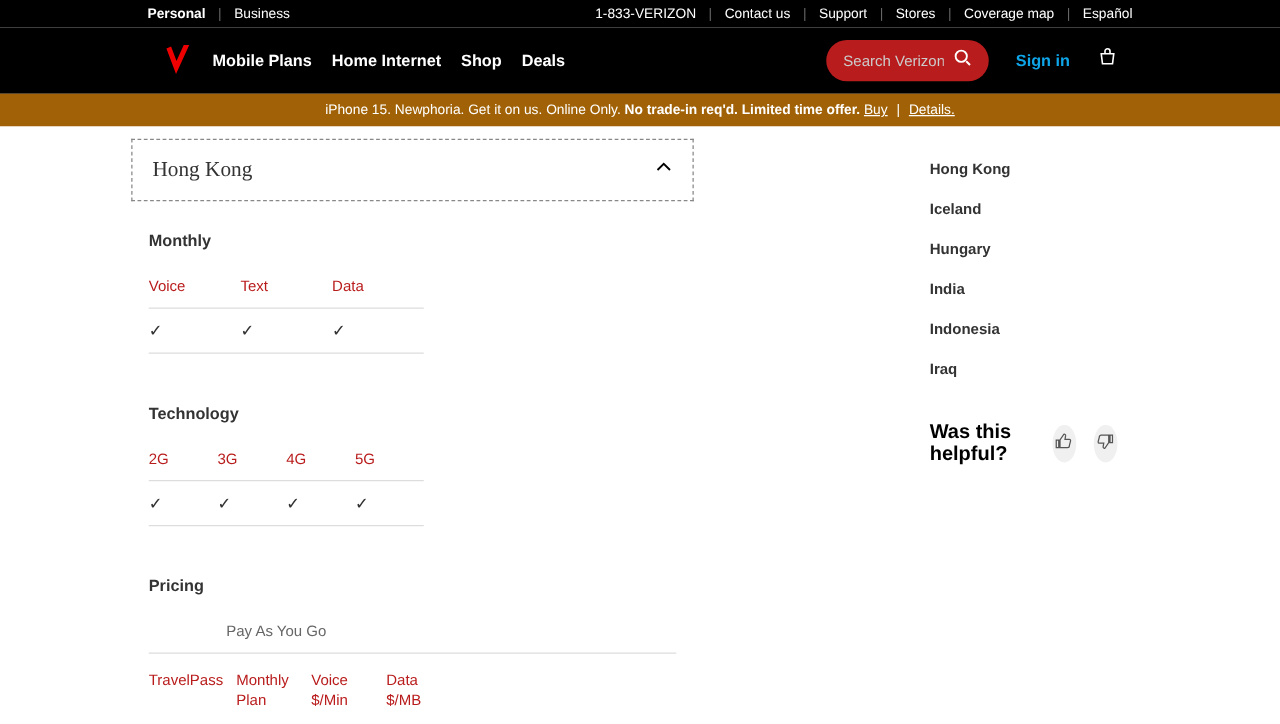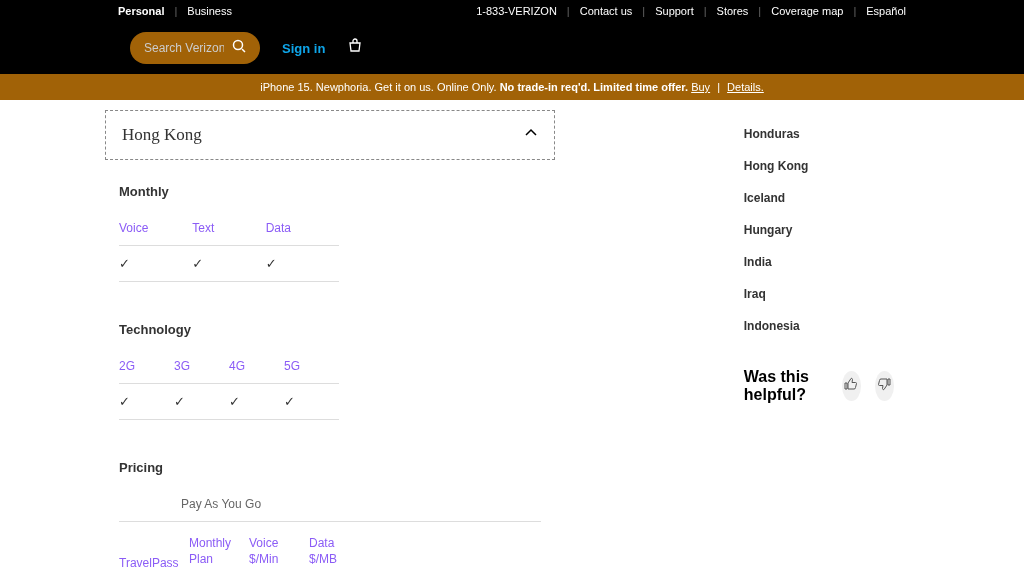--- a/index.html
+++ b/index.html
@@ -10,21 +10,21 @@
     .top-bar a { color: #fff; text-decoration: none; cursor: pointer; }
     .divider { color: #666; }
     .top-bar .active { font-weight: bold; }
     
     .nav-bar { background: #000; display: flex; align-items: center; padding: 10px 130px; justify-content: space-between; }
     .nav-left { display: flex; align-items: center; gap: 18px; }
     .logo { width: 22px; height: 26px; }
     .nav-links { display: flex; gap: 16px; }
     .nav-links a { color: #fff; text-decoration: none; font-size: 13px; font-weight: bold; cursor: pointer; }
     .nav-right { display: flex; align-items: center; gap: 22px; }
-    .search-box { background: #a16207; border-radius: 18px; padding: 7px 14px; display: flex; align-items: center; gap: 8px; }
+    .search-box { background: #b91c1c; border-radius: 18px; padding: 7px 14px; display: flex; align-items: center; gap: 8px; }
     .search-box input { background: transparent; border: none; color: #fff; font-size: 12px; outline: none; width: 80px; }
     .search-box input::placeholder { color: #ccc; }
     .signin { color: #0ea5e9; font-size: 13px; font-weight: bold; cursor: pointer; }
     .cart-icon svg { width: 16px; height: 16px; }
     
     .promo-bar { background: #a16207; color: #fff; text-align: center; padding: 7px 0; font-size: 11px; }
     .promo-bar a { color: #fff; text-decoration: underline; cursor: pointer; }
     .promo-bold { font-weight: bold; }
     .promo-sep { margin: 0 4px; }
     
@@ -33,27 +33,27 @@
     
     .accordion-header { border: 1px dashed #888; padding: 14px 16px; display: flex; justify-content: space-between; align-items: center; cursor: pointer; margin-bottom: 24px; }
     .accordion-title { font-size: 17px; font-weight: normal; color: #333; font-family: Georgia, serif; }
     .chevron svg { width: 14px; height: 14px; }
     
     .section { padding: 0 14px; margin-bottom: 40px; }
     .section-title { font-size: 13px; font-weight: bold; color: #333; margin-bottom: 12px; }
     .table { width: 220px; }
     .table-wide { width: 220px; }
     .row { display: flex; border-bottom: 1px solid #ddd; padding: 10px 0; }
-    .cell { flex: 1; font-size: 12px; color: #8b5cf6; }
+    .cell { flex: 1; font-size: 12px; color: #b91c1c; }
     .check { font-size: 13px; color: #333; }
     
     .pricing-table .row { padding: 14px 0; }
     .pricing-table .head-row { padding: 10px 0; }
     .pricing-table .cell { flex: 0 0 60px; }
-    .pricing-table .cell-w { flex: 0 0 70px; margin-top: 20px; }
+    .pricing-table .cell-w { flex: 0 0 70px; }
     .payg-span { margin-left: 62px; font-size: 12px; color: #666; }
     .multi-line { line-height: 1.3; }
     
     .right-rail { margin-left: auto; flex: 0 0 150px; padding-top: 8px; }
     .country-item { font-size: 12px; color: #333; font-weight: bold; padding: 9px 0; cursor: pointer; }
     
     .helpful { margin-top: 26px; display: flex; align-items: center; gap: 14px; font-size: 16px; font-weight: bold; }
     .thumb-btn { width: 30px; height: 30px; border-radius: 50%; background: #f0f0f0; display: flex; align-items: center; justify-content: center; cursor: pointer; }
     .thumb-btn svg { width: 14px; height: 14px; }
   </style>
@@ -75,20 +75,33 @@
     <span class="divider">|</span>
     <a>Stores</a>
     <span class="divider">|</span>
     <a>Coverage map</a>
     <span class="divider">|</span>
     <a>Español</a>
   </div>
 </div>
 
 <div class="nav-bar">
+  <div class="nav-left">
+    <span class="logo">
+      <svg viewBox="0 0 22 26">
+          <path d="M5 2 L11 18 L21 -4" stroke="#ee0000" stroke-width="4" fill="none"></path>
+        </svg>
+    </span>
+    <div class="nav-links">
+      <a>Mobile Plans</a>
+      <a>Home Internet</a>
+      <a>Shop</a>
+      <a>Deals</a>
+    </div>
+  </div>
   <div class="nav-right">
     <div class="search-box">
       <input placeholder="Search Verizon" style="">
       <span>
         <svg width="14" height="14" viewBox="0 0 14 14">
             <circle cx="6" cy="6" r="4.5" stroke="#fff" stroke-width="1.5" fill="none"></circle>
             <line x1="10" y1="10" x2="13" y2="13" stroke="#fff" stroke-width="1.5"></line>
           </svg>
       </span>
     </div>
@@ -169,27 +182,26 @@
           <div class="cell multi-line" style="white-space:pre-line">Data
 $/MB</div>
         </div>
 
       </div>
     </div>
 
   </div>
 
   <div class="right-rail">
-    <div class="country-item">Honduras</div>
     <div class="country-item">Hong Kong</div>
     <div class="country-item">Iceland</div>
     <div class="country-item">Hungary</div>
     <div class="country-item">India</div>
+    <div class="country-item">Indonesia</div>
     <div class="country-item">Iraq</div>
-    <div class="country-item">Indonesia</div>
 
     <div class="helpful">
       <span>Was this helpful?</span>
       <span class="thumb-btn">
         <span>
           <svg viewBox="0 0 14 14">
               <path d="M3 6 L3 12 L1 12 L1 6 Z M4 12 L10 12 A1.5 1.5 0 0 0 11.5 10.5 L12.5 6.5 A1 1 0 0 0 11.5 5.5 L8 5.5 L8.5 2.5 A1 1 0 0 0 7 1.5 L4 6 Z" stroke="#555" stroke-width="1" fill="none"></path>
             </svg>
         </span>
       </span>

